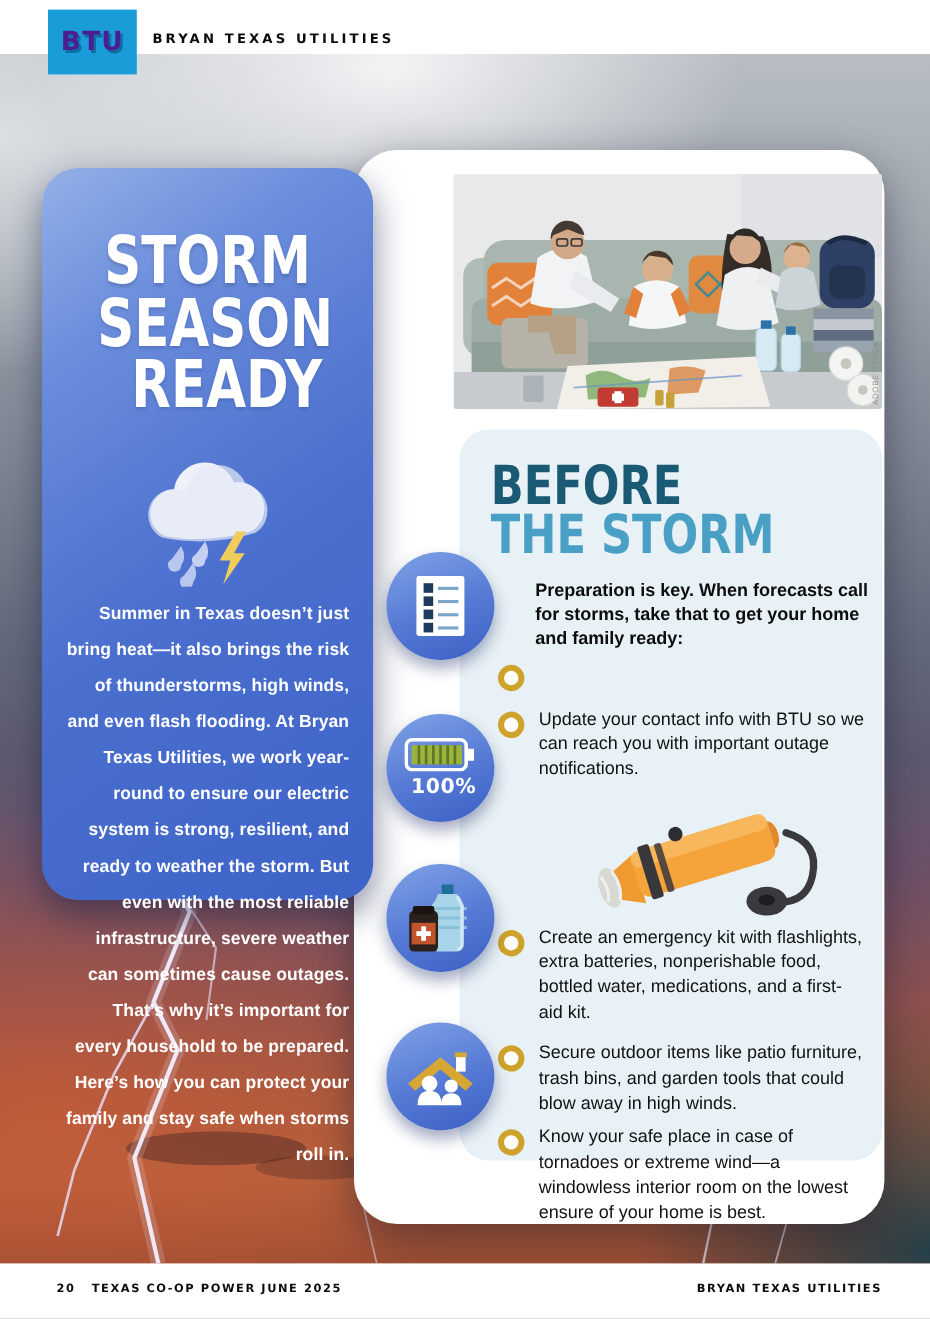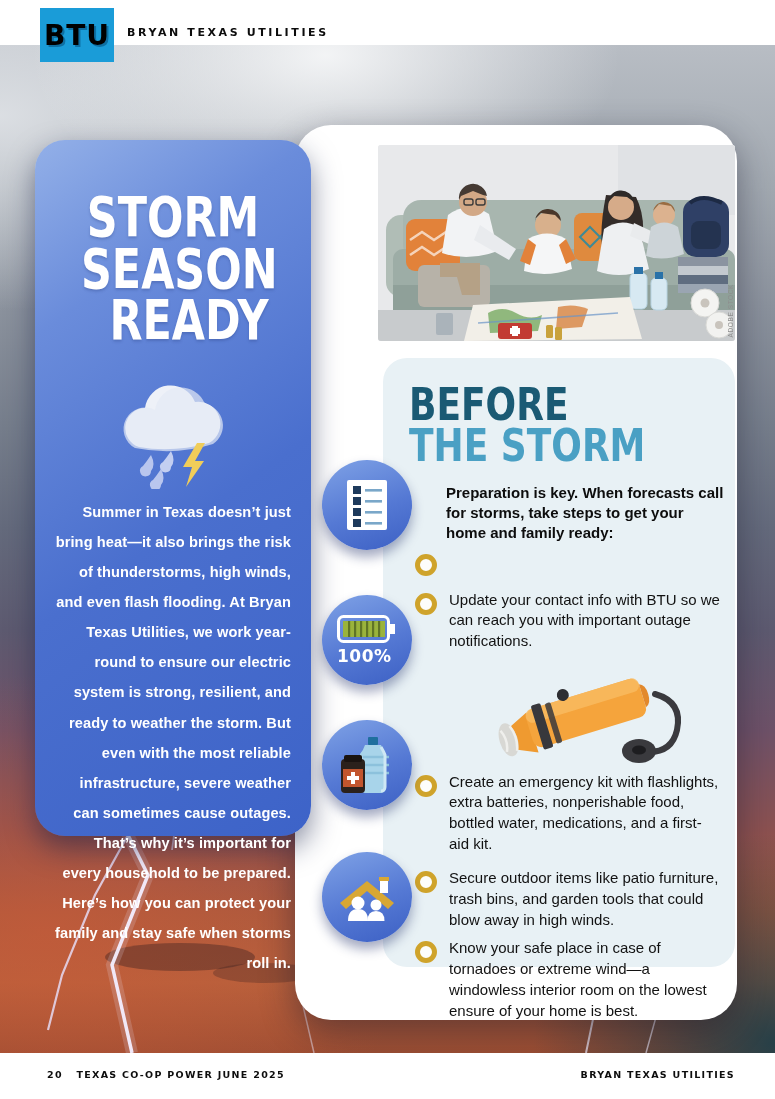--- a/index.html
+++ b/index.html
@@ -3,21 +3,21 @@
 <meta charset="utf-8">
 <style>
   html,body{margin:0;padding:0;background:#555;}
   .page{position:relative;width:775px;height:1099px;margin:0 auto;background:#fff;overflow:hidden;
         font-family:"Liberation Sans",sans-serif;}
 
   
   .header{position:absolute;left:0;top:0;width:775px;height:45px;background:#fff;z-index:6;}
   .btu-logo{position:absolute;left:40px;top:8px;width:74px;height:54px;background:#1a9cd8;z-index:7;
             display:flex;align-items:center;justify-content:center;}
-  .btu-logo span{color:#000000;font-weight:800;font-size:28px;letter-spacing:1px;
+  .btu-logo span{color:#4c1d95;font-weight:800;font-size:22px;letter-spacing:1px;
                  font-family:"DejaVu Sans",sans-serif;text-shadow:2px 2px 0 #0e6fa2;}
   .brand{position:absolute;left:127px;top:26px;font-size:11px;font-weight:bold;letter-spacing:2.6px;
          color:#0c0c0c;z-index:7;font-family:"DejaVu Sans",sans-serif;}
 
   
   .storm-bg{position:absolute;left:0;top:45px;width:775px;height:1008px;z-index:1;
     background:
       radial-gradient(ellipse 420px 240px at 42% 1%, rgba(246,247,248,.95), rgba(246,247,248,0) 70%),
       radial-gradient(ellipse 520px 300px at 0% 7%, rgba(224,227,231,.9), rgba(224,227,231,0) 65%),
       radial-gradient(ellipse 620px 430px at 6% 88%, rgba(206,90,56,.55), rgba(206,90,56,0) 60%),
@@ -30,21 +30,21 @@
   .white-card{position:absolute;left:295px;top:125px;width:442px;height:895px;background:#fff;
               border-radius:36px;z-index:2;box-shadow:0 12px 34px rgba(25,25,45,.45);}
 
   
   .photo{position:absolute;left:378px;top:145px;width:357px;height:196px;z-index:3;overflow:hidden;
          border-radius:3px;background:#e8e9eb;}
   .photo-credit{position:absolute;right:1px;bottom:4px;writing-mode:vertical-rl;transform:rotate(180deg);
                 font-size:6.5px;color:#8d8d8d;letter-spacing:.6px;}
 
   
-  .blue-card{position:absolute;left:35px;top:140px;width:276px;height:696px;border-radius:30px;z-index:4;
+  .blue-card{position:absolute;left:35px;top:140px;width:276px;height:610px;border-radius:30px;z-index:4;
              background:linear-gradient(145deg,#93b0e8 0%,#6a8cdb 22%,#4a6fce 55%,#3d63c8 100%);
              box-shadow:0 12px 28px rgba(20,30,70,.5);box-sizing:border-box;padding:52px 20px 0;}
   .hero-title{color:#fff;font-family:"DejaVu Sans",sans-serif;font-weight:800;font-size:55px;
               line-height:.94;text-align:center;}
   .hero-title .line{display:block;transform:scaleX(.78);transform-origin:center;
                     text-shadow:0 2px 3px rgba(30,50,110,.25);}
   .hero-title .line3{transform:translateX(16px) scaleX(.78);}
   .hero-cloud{display:block;margin:38px auto 6px;}
   .hero-body{color:#fff;font-size:14.6px;font-weight:600;line-height:2.06;text-align:right;
              margin-top:8px;letter-spacing:.1px;}
@@ -61,21 +61,21 @@
         background:#fdfdfb;margin-top:3px;margin-right:12px;}
   .bullet p{margin:0;font-size:15px;line-height:1.38;color:#121212;width:282px;}
   .flash-slot{position:relative;height:102px;margin-bottom:4px;}
   .flash-slot svg{position:absolute;left:78px;top:0;}
 
   
   .circle{position:absolute;left:322px;width:90px;height:90px;border-radius:50%;z-index:4;
           background:linear-gradient(160deg,#7fa2e6 0%,#5579d4 55%,#3c60c4 100%);
           box-shadow:0 7px 12px rgba(25,40,100,.4);display:flex;align-items:center;justify-content:center;}
   .c1{top:460px;} .c2{top:595px;} .c3{top:720px;} .c4{top:852px;}
-  .battery-wrap{display:flex;flex-direction:column;align-items:flex-start;}
+  .battery-wrap{display:flex;flex-direction:column;align-items:flex-end;}
   .battery-label{color:#fff;font-weight:800;font-size:17px;font-family:"DejaVu Sans",sans-serif;
                  margin-top:3px;letter-spacing:.5px;}
 
   
   .footer{position:absolute;left:0;top:1053px;width:775px;height:46px;background:#fff;z-index:6;}
   .footer .left{position:absolute;left:47px;top:16px;font-size:9.5px;font-weight:bold;
                 letter-spacing:1.3px;color:#0d0d0d;font-family:"DejaVu Sans",sans-serif;}
   .footer .left .pageno{margin-right:9px;}
   .footer .right{position:absolute;right:40px;top:16px;font-size:9.5px;font-weight:bold;
                  letter-spacing:1.3px;color:#0d0d0d;font-family:"DejaVu Sans",sans-serif;}
@@ -196,21 +196,21 @@
       <path d="M92,58 l-14,24 h9 l-6,20 18,-26 h-9 l10,-18 z" fill="#f0cd5a"></path>
     </svg>
     <p class="hero-body">Summer in Texas doesn’t just bring heat—it also brings the risk of thunderstorms, high winds, and even flash flooding. At Bryan Texas Utilities, we work year-round to ensure our electric system is strong, resilient, and ready to weather the storm. But even with the most reliable infrastructure, severe weather can sometimes cause outages. That’s why it’s important for every household to be prepared. Here’s how you can protect your family and stay safe when storms roll in.</p>
   </div>
 
   <div class="panel">
     <div class="sec-heading">
       <span class="h1">BEFORE</span>
       <span class="h2">THE STORM</span>
     </div>
-    <p class="intro">Preparation is key. When forecasts call for storms, take steps to get your home and family ready:</p>
+    <p class="intro">Preparation is key. When forecasts call for storms, take that to get your home and family ready:</p>
 
     <div class="bullet">
       <span class="ring"></span>
     </div>
     <div class="bullet">
       <span class="ring"></span>
       <p>Update your contact info with BTU so we can reach you with important outage notifications.</p>
     </div>
 
     <div class="flash-slot">

